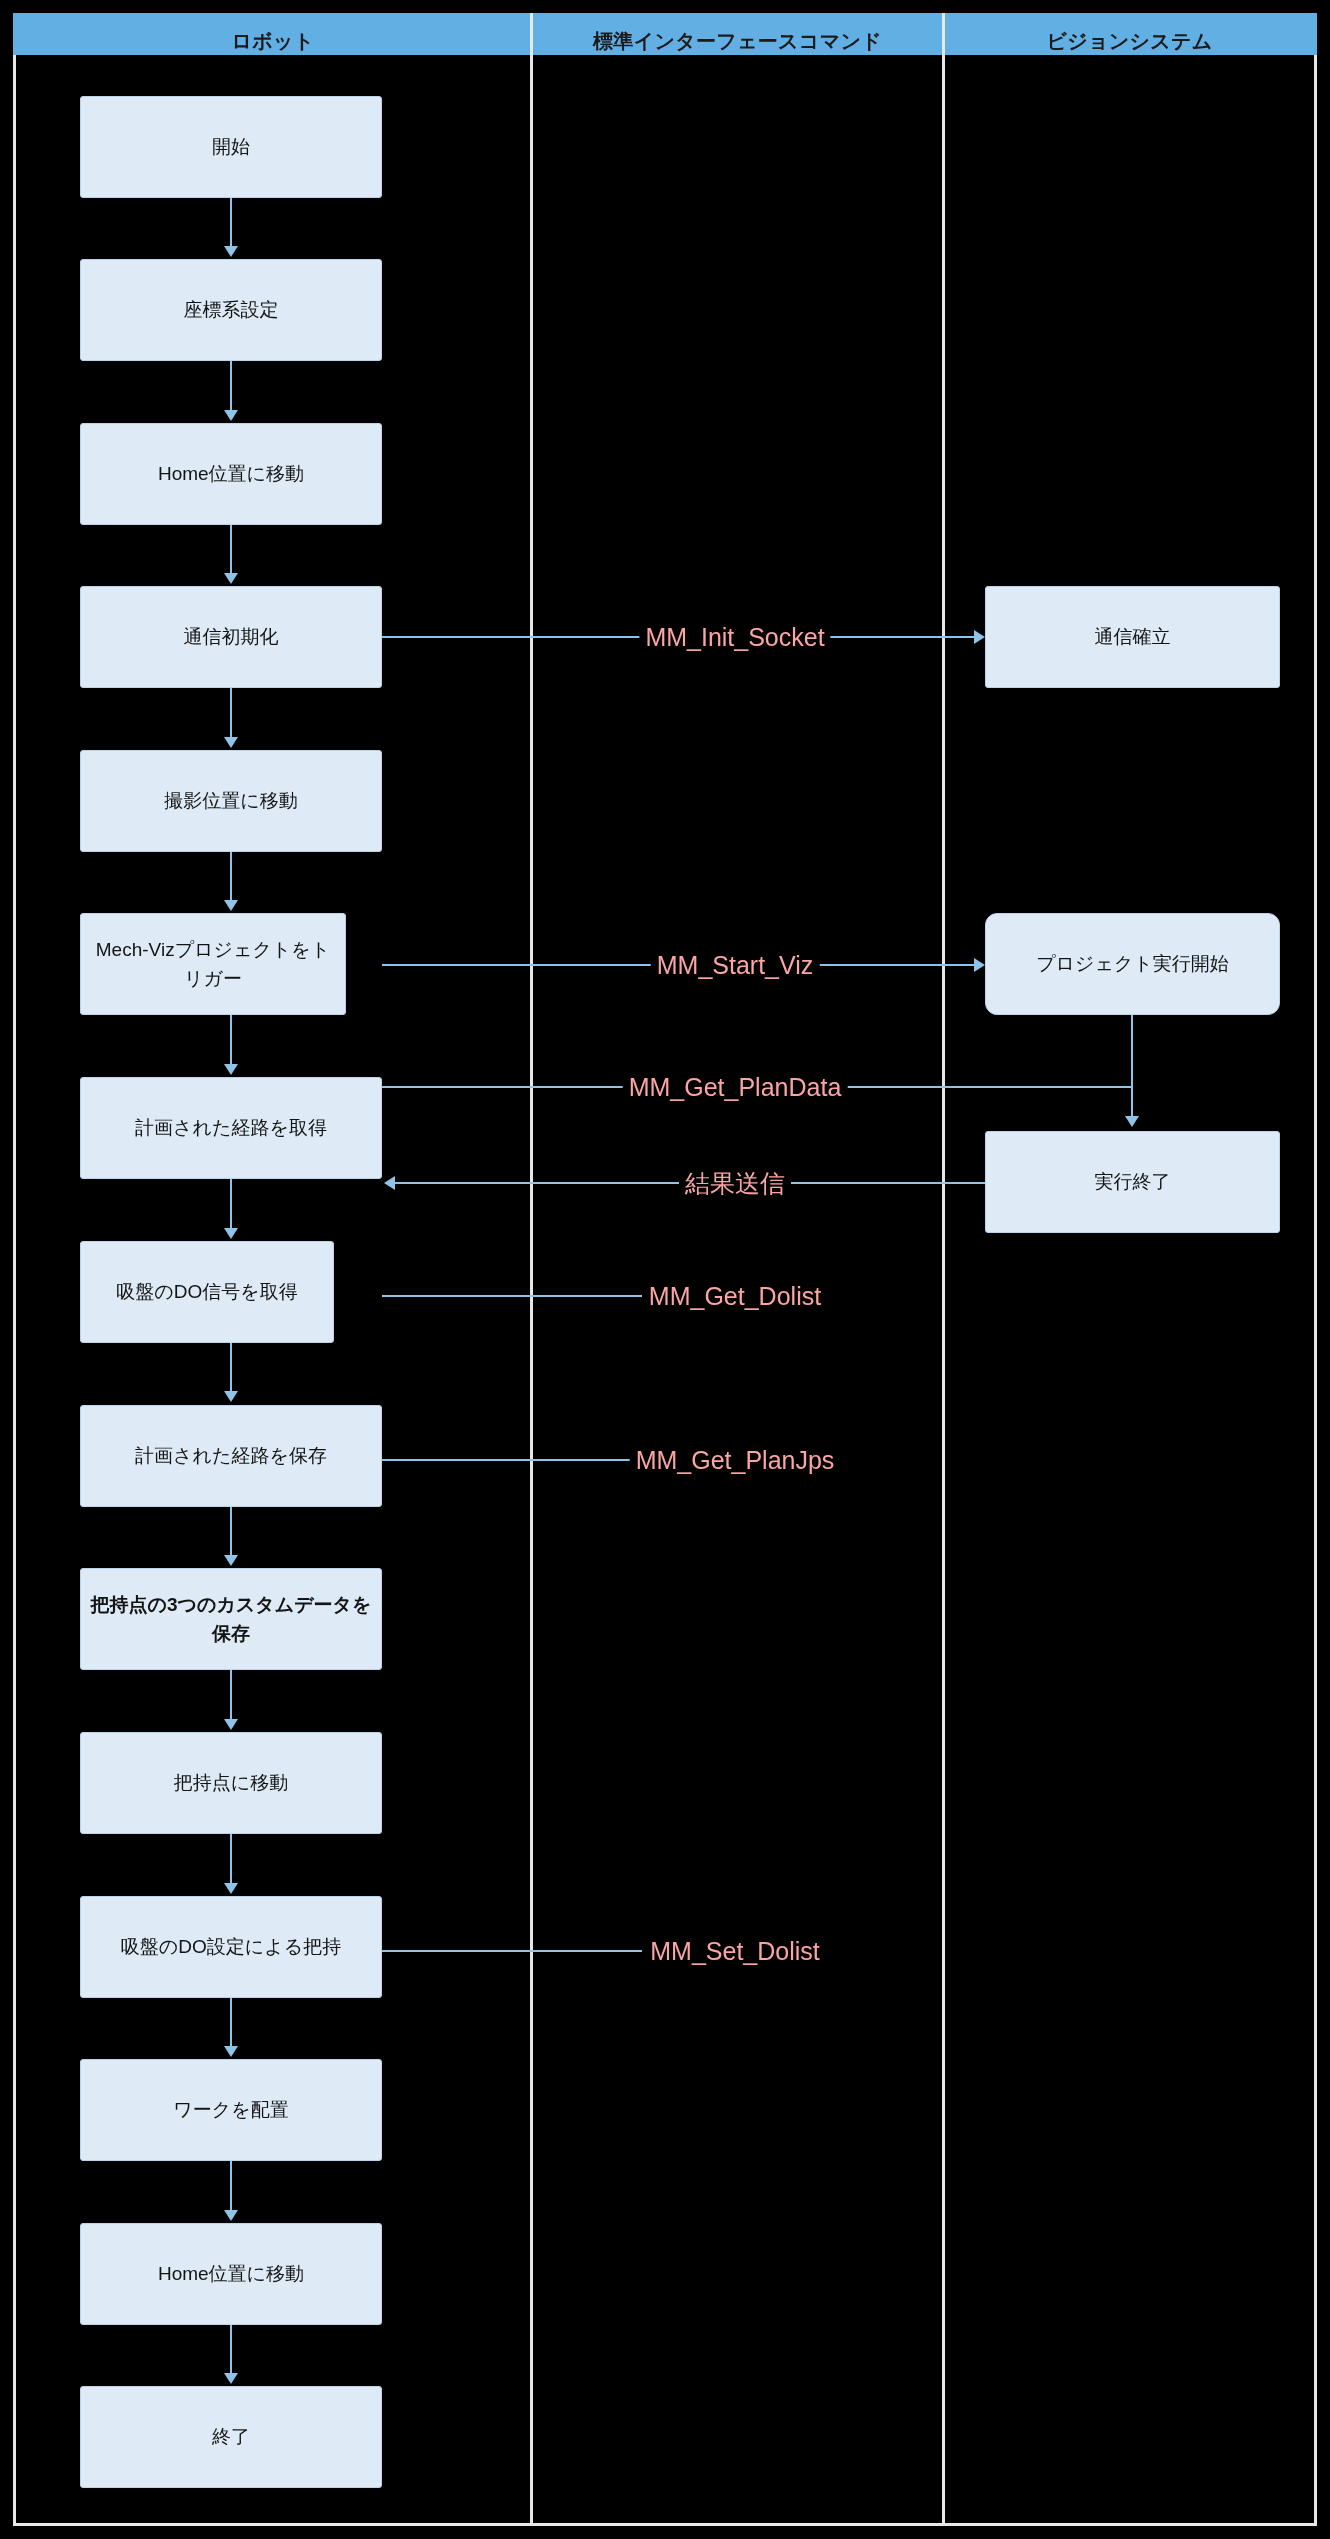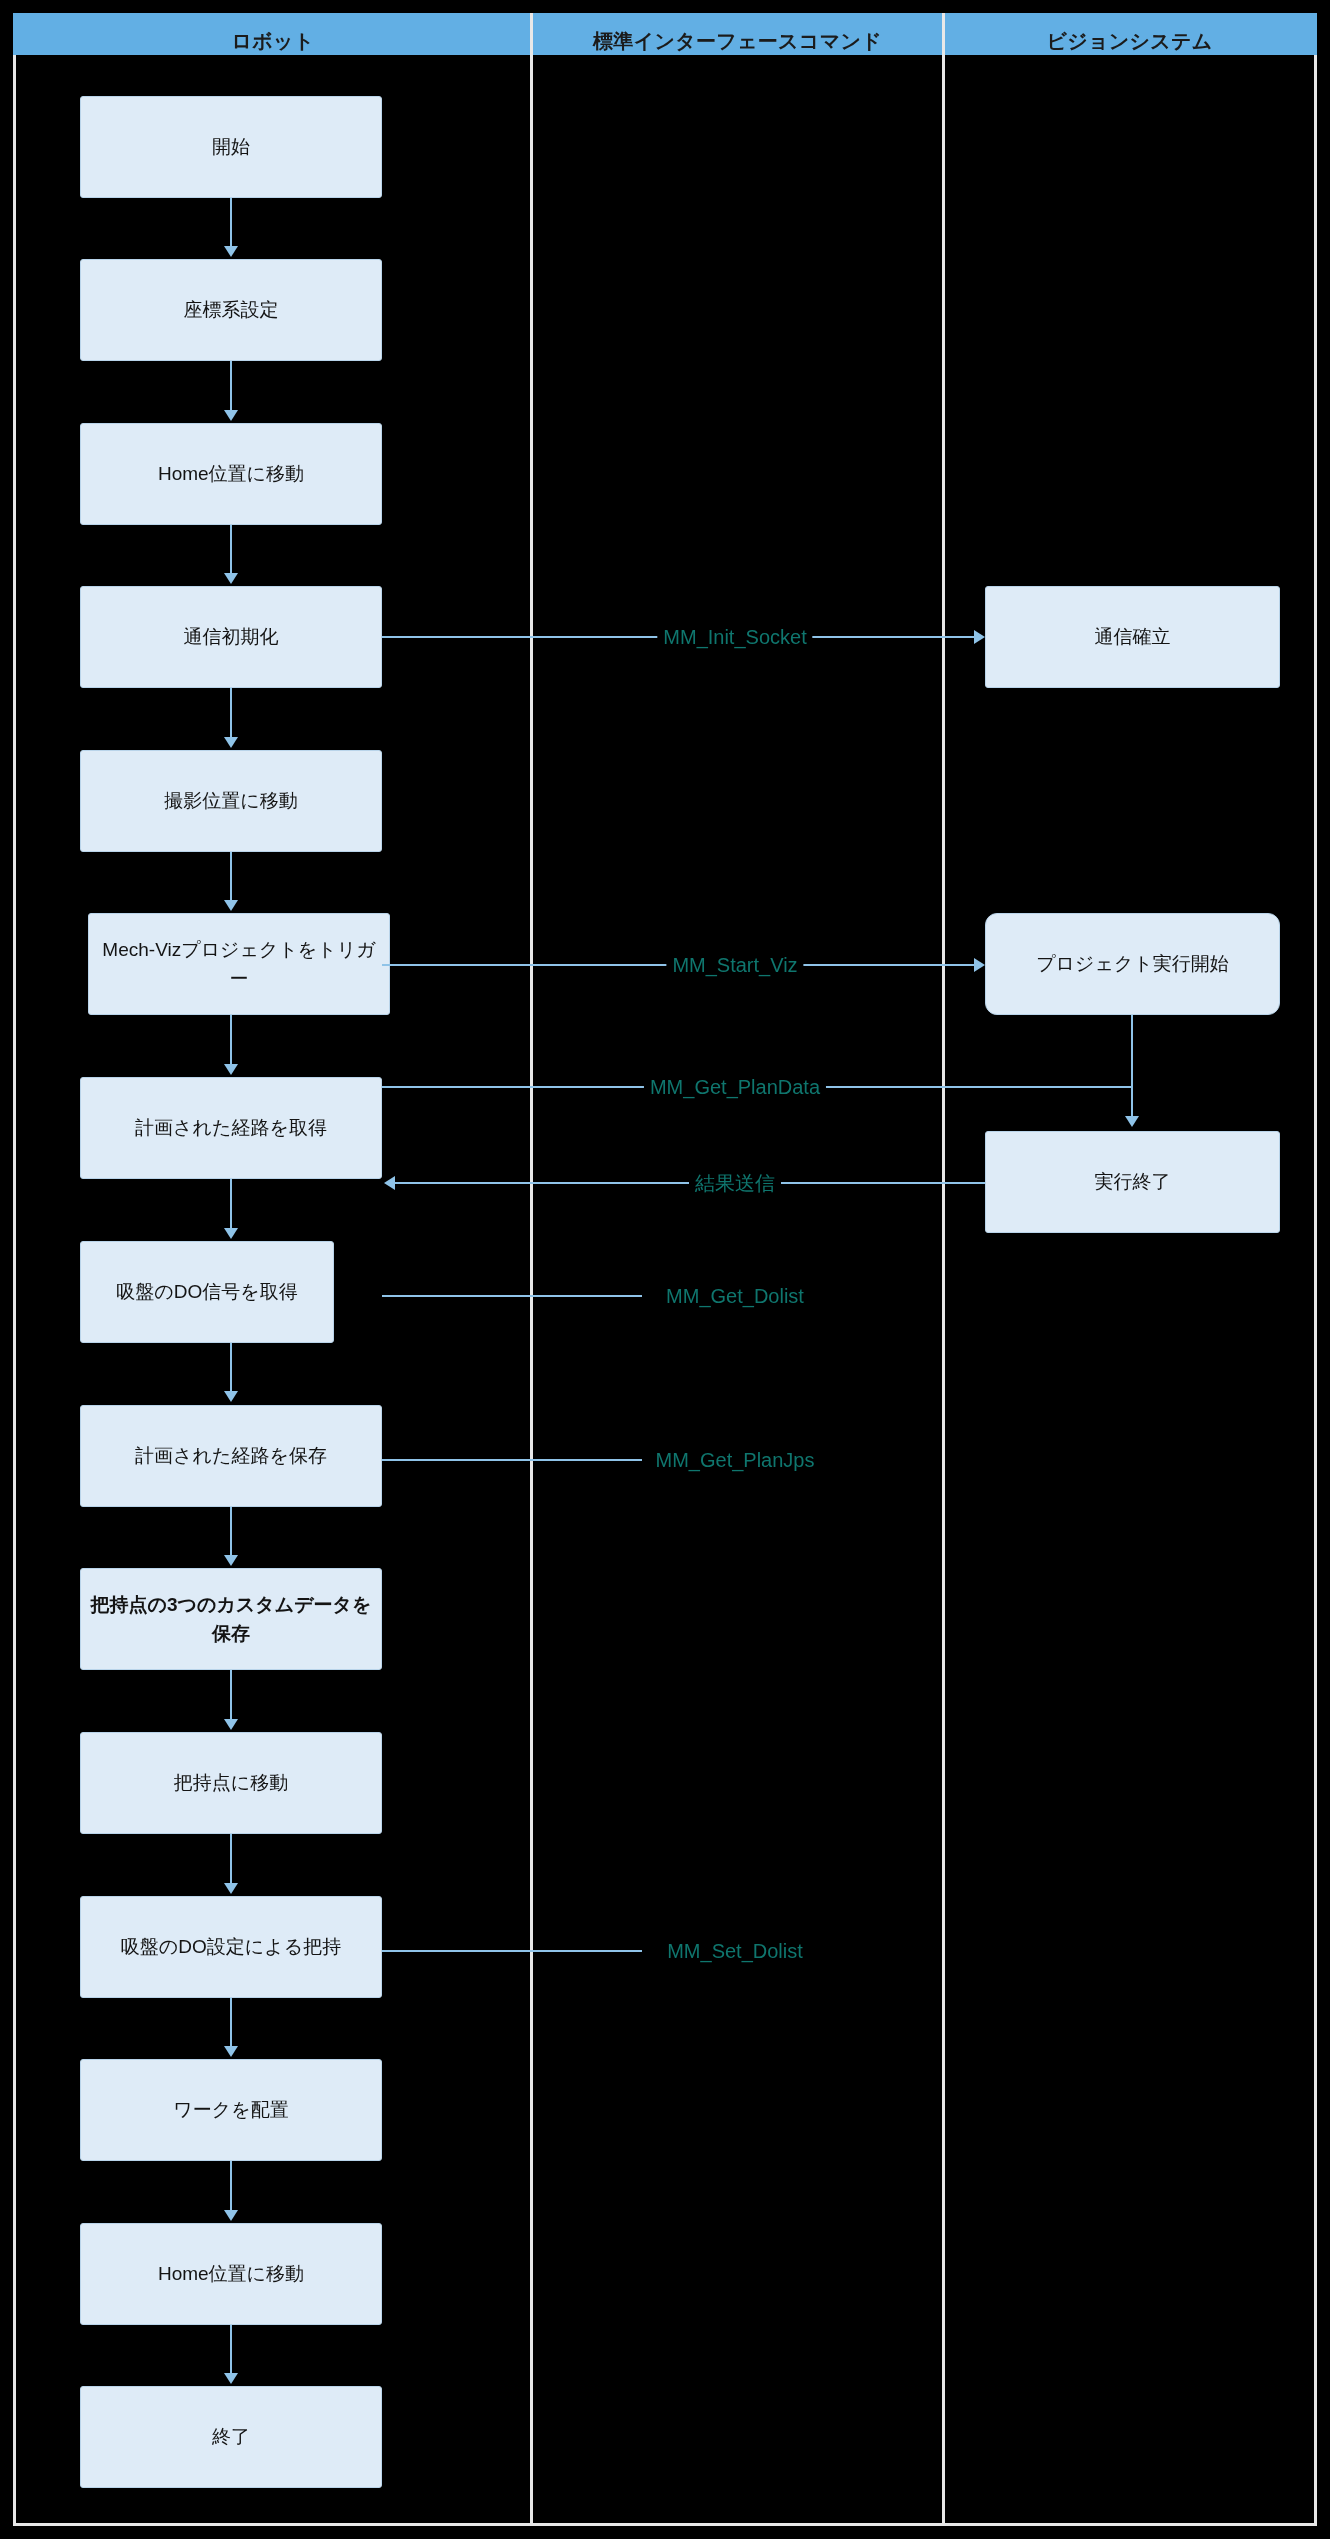--- a/index.html
+++ b/index.html
@@ -105,22 +105,22 @@
     width: 0;
     height: 0;
     border-top: 7px solid transparent;
     border-bottom: 7px solid transparent;
     border-right: 11px solid #8FC3E8;
   }
 
   
   .msg-label {
     position: absolute;
-    color: #0f766e;
-    font-size: 20px;
+    color: #fca5a5;
+    font-size: 25px;
     white-space: nowrap;
     background: #000000;
     padding: 0 6px;
     transform: translate(-50%, -50%);
   }
 </style>
 </head>
 <body>
 
 <div id="stage">
@@ -152,21 +152,21 @@
   </div>
   <div class="node" style="left:80px; top:423px; width:302px; height:102px;">
     <span>Home位置に移動</span>
   </div>
   <div class="node" style="left:80px; top:586px; width:302px; height:102px;">
     <span>通信初期化</span>
   </div>
   <div class="node" style="left:80px; top:750px; width:302px; height:102px;">
     <span>撮影位置に移動</span>
   </div>
-  <div class="node" style="left:80px; top:913px; width:302px; height:102px;margin-left:8px;">
+  <div class="node" style="left:80px; top:913px; width:266px; height:102px;">
     <span>Mech-Vizプロジェクトをトリガー</span>
   </div>
   <div class="node" style="left:80px; top:1077px; width:302px; height:102px;">
     <span>計画された経路を取得</span>
   </div>
   <div class="node" style="left:80px; top:1241px; width:254px; height:102px;">
     <span>吸盤のDO信号を取得</span>
   </div>
   <div class="node" style="left:80px; top:1405px; width:302px; height:102px;">
     <span>計画された経路を保存</span>

